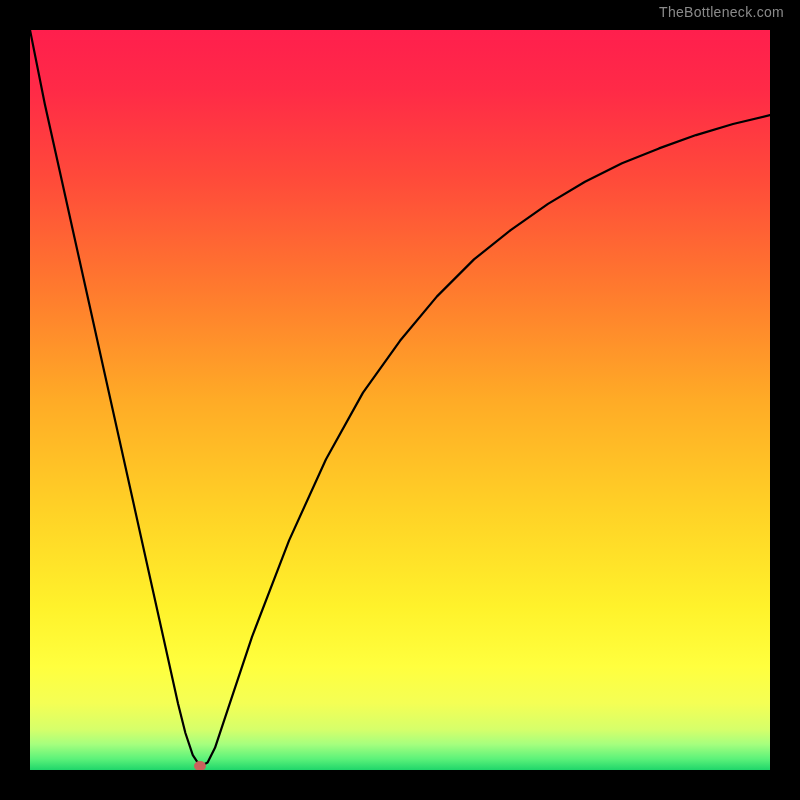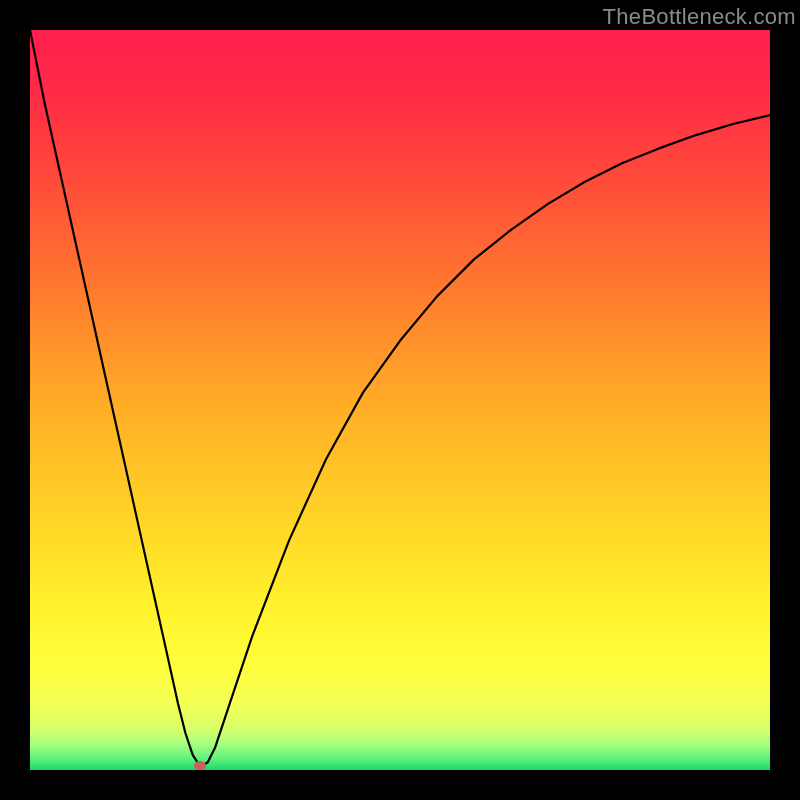--- a/index.html
+++ b/index.html
@@ -50,23 +50,23 @@
   .marker {
     position: absolute;
     width: 12px;
     height: 10px;
     border-radius: 50%;
     transform: translate(-50%, -50%);
   }
   .attribution {
     position: absolute;
     top: 4px;
-    right: 4px;
+    right: 16px;
     color: #8a8a8a;
-    font-size: 22px;
+    font-size: 14px;
     letter-spacing: 0.3px;
   }
 </style>
 </head>
 <body>
 
 <div class="frame">
 
   <div class="attribution">TheBottleneck.com</div>
 

